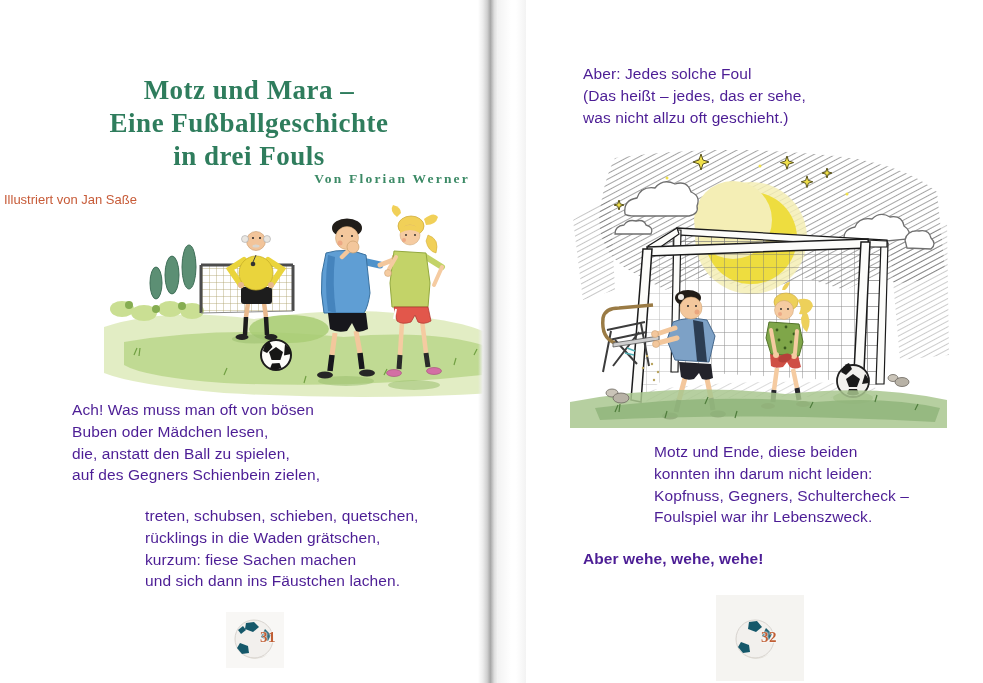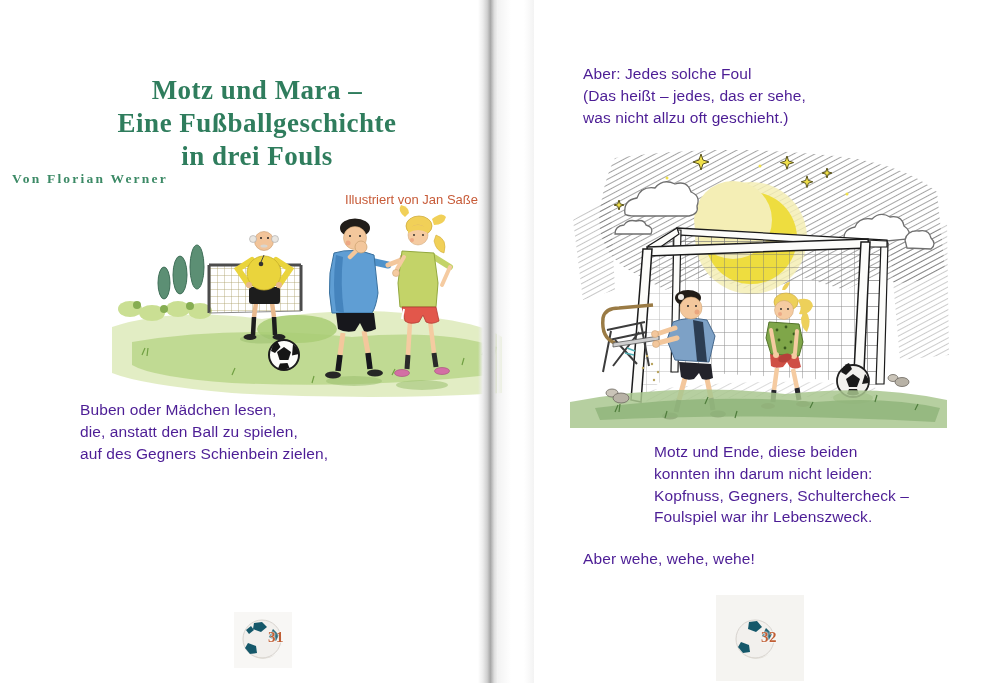--- a/index.html
+++ b/index.html
@@ -1,42 +1,42 @@
 <!DOCTYPE html>
 <html><head>
 <meta charset="utf-8">
 <style>
   html,body{margin:0;padding:0;background:#e9e9e9;}
   .spread{position:relative;width:983px;height:683px;background:#ffffff;overflow:hidden;
           font-family:"Liberation Sans",sans-serif;}
   .page{position:absolute;top:0;height:683px;}
-  .page-left{left:12px;width:490px;padding-left:32px;}
+  .page-left{left:4px;width:490px;padding-left:32px;}
   .page-right{left:497px;width:486px;}
   .spine{position:absolute;left:478px;top:0;width:22px;height:683px;
          background:linear-gradient(90deg,rgba(255,255,255,0) 0%,#ececec 22%,#cfcfcf 42%,#a6a6a6 56%,#dedede 74%,rgba(255,255,255,0) 100%);}
   .page-right::before{content:"";position:absolute;left:0;top:0;width:14px;height:100%;
          background:linear-gradient(90deg,#f2f2f2,rgba(255,255,255,0));}
   .page-left::after{content:"";position:absolute;right:0;top:0;width:10px;height:100%;
          background:linear-gradient(270deg,#f3f3f3,rgba(255,255,255,0));}
 
   .title{position:absolute;left:0;top:56px;width:490px;text-align:center;
          font-family:"Liberation Serif",serif;font-weight:700;font-size:27px;line-height:33px;
          color:#2f7d5d;letter-spacing:.5px;}
-  .byline-author{position:absolute;left:0;top:171px;width:466px;text-align:left;
+  .byline-author{position:absolute;left:0;top:171px;width:466px;text-align:right;
          font-family:"Liberation Serif",serif;font-weight:700;font-size:13.5px;
          color:#3c8a66;letter-spacing:2.2px;}
-  .byline-illustrator{position:absolute;left:0;top:192px;width:466px;text-align:right;
+  .byline-illustrator{position:absolute;left:0;top:192px;width:466px;text-align:left;
          font-size:13px;color:#c75b38;}
 
   .stanza{position:absolute;font-size:15.5px;line-height:21.8px;color:#4c1d95;letter-spacing:.1px;}
   .l-s1{left:68px;top:399px;}
   .l-s2{left:141px;top:505px;}
   .r-s1{left:86px;top:63px;}
   .r-s2{left:157px;top:441px;}
-  .r-s3{left:86px;top:548px;}
+  .r-s3{left:86px;top:548px;font-weight:bold;}
 
   .illo{position:absolute;}
   .illo-left{left:100px;top:205px;}
   .illo-right{left:58px;top:150px;}
 
   .footer-tint{position:absolute;background:#f5f4f1;}
   .tint-left{left:222px;top:612px;width:58px;height:56px;background:#f8f7f5;}
   .tint-right{left:219px;top:595px;width:88px;height:86px;}
   .footer-ball{position:absolute;width:44px;height:44px;}
   .ball-left{left:228px;top:617px;}
@@ -166,23 +166,30 @@
         <circle cx="311" cy="30" r="0.9" fill="#222"></circle>
         <circle cx="300" cy="35" r="2" fill="#eba07e" opacity="0.8"></circle>
       </g>
 
       <g stroke="#71a043" stroke-width="1.2">
         <path d="M30,150 l3,-7 M35,151 l1,-8 M120,170 l3,-7 M200,178 l2,-7 M280,170 l3,-6 M350,160 l2,-7 M370,150 l3,-6"></path>
       </g>
     </svg>
 
     <div class="stanza l-s1">
+      <div>Ach! Was muss man oft von bösen</div>
       <div>Buben oder Mädchen lesen,</div>
       <div>die, anstatt den Ball zu spielen,</div>
       <div>auf des Gegners Schienbein zielen,</div>
+    </div>
+    <div class="stanza l-s2">
+      <div>treten, schubsen, schieben, quetschen,</div>
+      <div>rücklings in die Waden grätschen,</div>
+      <div>kurzum: fiese Sachen machen</div>
+      <div>und sich dann ins Fäustchen lachen.</div>
     </div>
 
     <div class="footer-tint tint-left"></div>
     <div class="footer-ball ball-left">
       <svg width="44" height="44" viewBox="0 0 44 44">
         <circle cx="22" cy="22" r="19" fill="#f2f0ed" stroke="#d8d4cf" stroke-width="1"></circle>
         <path d="M14,6 l8,-1 l5,5 l-6,5 l-8,-3 Z" fill="#15586a"></path>
         <path d="M33,12 l6,6 l-3,6 l-7,-4 Z" fill="#15586a"></path>
         <path d="M8,26 l8,3 l1,7 l-7,1 l-5,-6 Z" fill="#15586a"></path>
         <path d="M6,13 l5,-4 l3,4 l-5,4 Z" fill="#15586a"></path>

